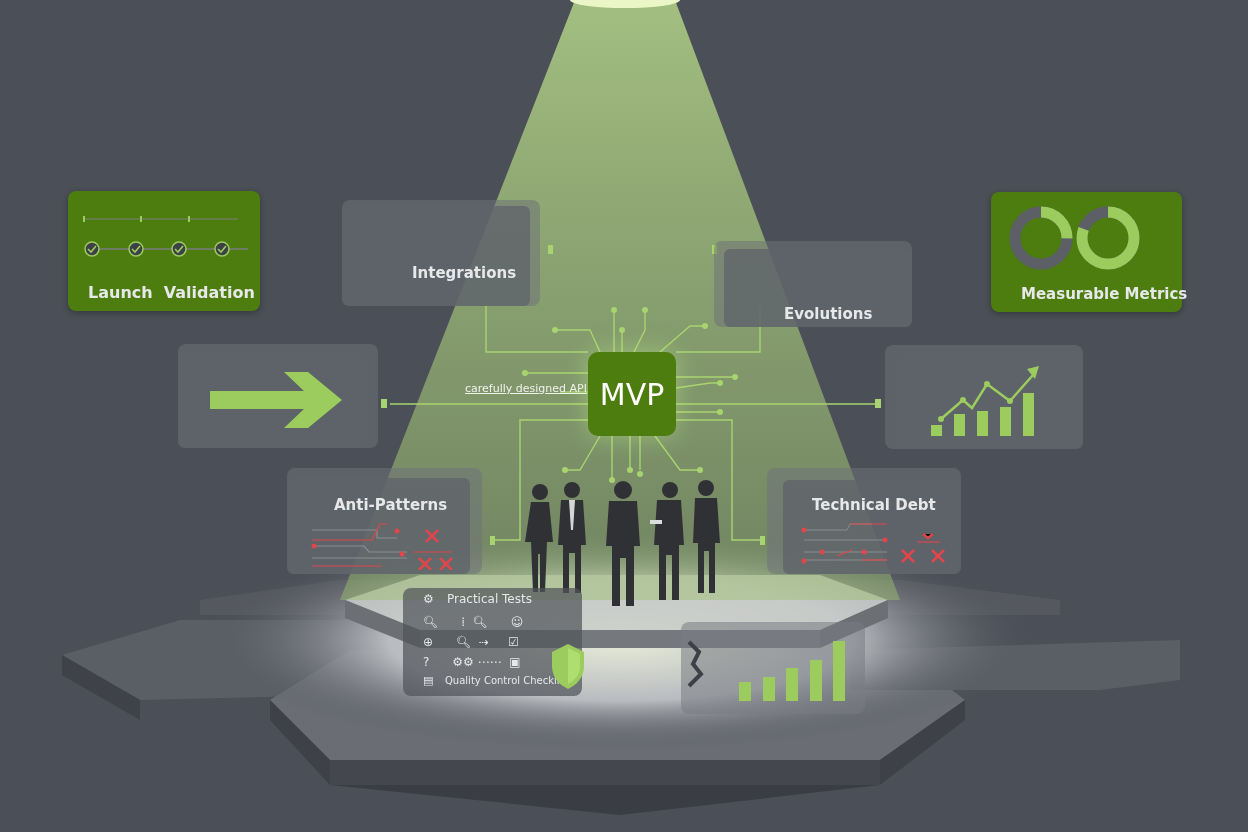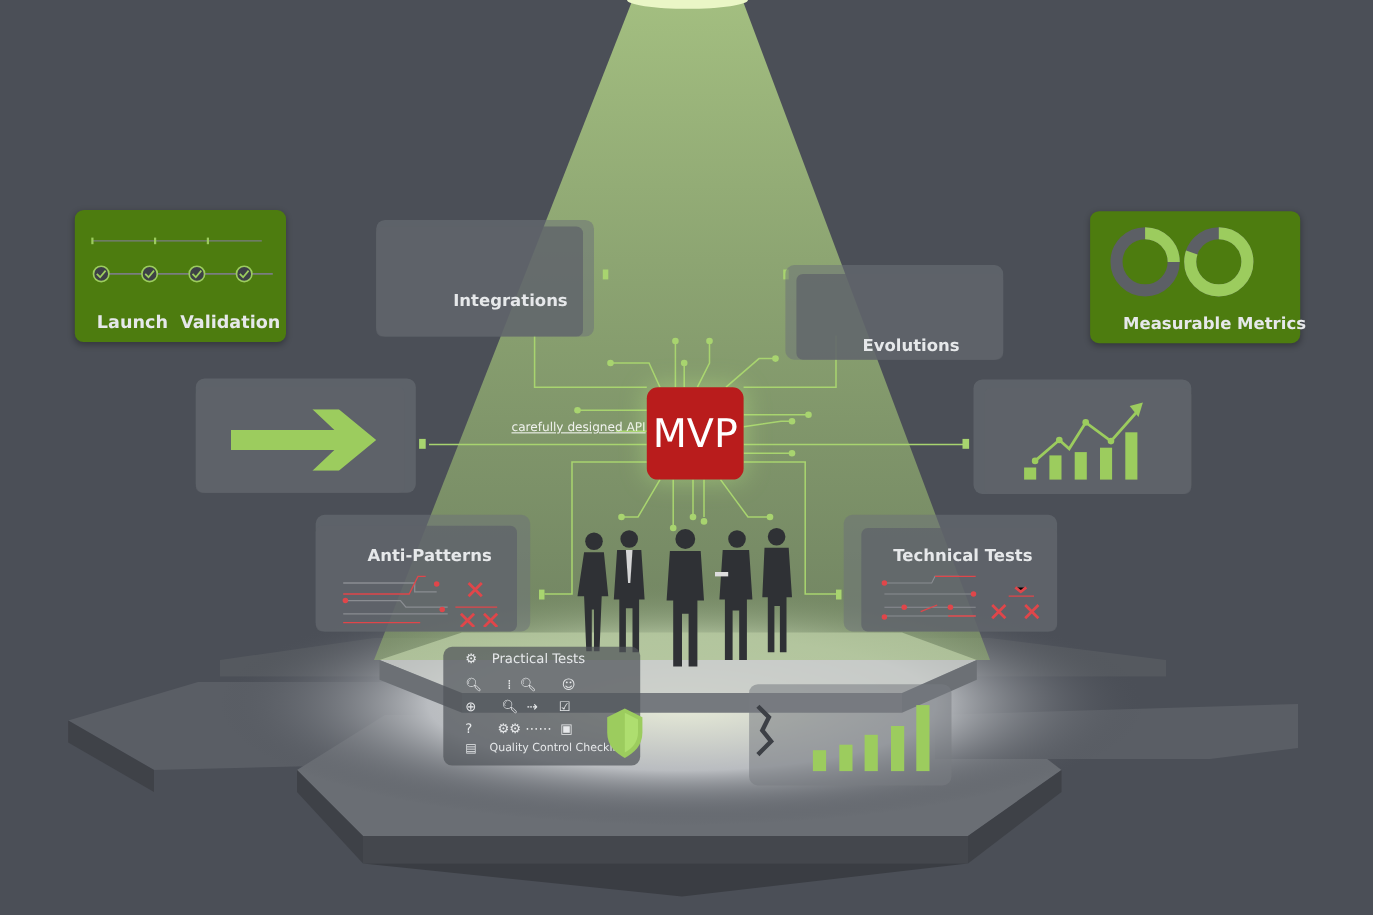--- a/index.html
+++ b/index.html
@@ -4,21 +4,21 @@
 <style>
   html,body{margin:0;padding:0;}
   body{width:1248px;height:832px;overflow:hidden;background:#4b4f57;position:relative;font-family:"DejaVu Sans",sans-serif;}
   .abs{position:absolute;}
   .spot{position:absolute;left:0;top:0;width:1248px;height:832px;pointer-events:none;}
   .card{position:absolute;border-radius:8px;}
   .flat{background:#4d7c0f;box-shadow:0 2px 6px rgba(0,0,0,.3);font-weight:bold;}
   .block{background:rgba(110,114,120,.55);font-weight:bold;}
   .block .face{position:absolute;left:10px;top:8px;right:0;bottom:0;border-radius:6px;background:rgba(95,99,106,.75);}
   .lbl{position:absolute;color:#e6e8ea;font-family:"DejaVu Sans",sans-serif;white-space:nowrap;}
-  .mvp{position:absolute;left:588px;top:352px;width:88px;height:84px;border-radius:10px;background:#b91c1c;color:#fff;font-size:36px;display:flex;align-items:center;justify-content:center;box-shadow:0 0 24px rgba(200,255,140,.4);}
+  .mvp{position:absolute;left:588px;top:352px;width:88px;height:84px;border-radius:10px;background:#4d7c0f;color:#fff;font-size:30px;display:flex;align-items:center;justify-content:center;box-shadow:0 0 24px rgba(200,255,140,.4);}
   .api{position:absolute;left:465px;top:382px;font-size:11px;color:#f0f2ee;text-decoration:underline;}
 </style>
 </head>
 <body>
 
 <svg class="spot" viewBox="0 0 1248 832">
   <defs>
     <linearGradient id="beam" x1="0" y1="0" x2="0" y2="1">
       <stop offset="0" stop-color="#b8d98a" stop-opacity=".95"></stop>
       <stop offset="1" stop-color="#9cbf6f" stop-opacity=".55"></stop>
@@ -194,21 +194,21 @@
     <g stroke="#e0464a" stroke-width="2.5">
         <path d="M124 10 l12 12 M136 10 l-12 12"></path>
         <path d="M117 38 l12 12 M129 38 l-12 12"></path>
         <path d="M138 38 l12 12 M150 38 l-12 12"></path>
       </g>
   </svg>
 </div>
 
 <div class="card block" style="left:767px;top:468px;width:194px;height:106px;">
   <div class="face" style="left:16px;top:12px;"></div>
-  <span class="lbl" style="left:45px;top:28px;font-size:15px;">Technical Tests</span>
+  <span class="lbl" style="left:45px;top:28px;font-size:15px;">Technical Debt</span>
   <svg class="abs" style="left:25px;top:52px;" width="170" height="50">
     <g stroke="#8a8d92" stroke-width="1" fill="none">
         <path d="M12 10 H55 L58 4 H80"></path>
         <path d="M12 20 H95"></path>
         <path d="M12 32 H95"></path>
         <path d="M12 40 H95"></path>
       </g>
     <g stroke="#e0464a" stroke-width="1.2" fill="none">
         <path d="M58 4 H95"></path>
         <path d="M70 40 H95"></path>

